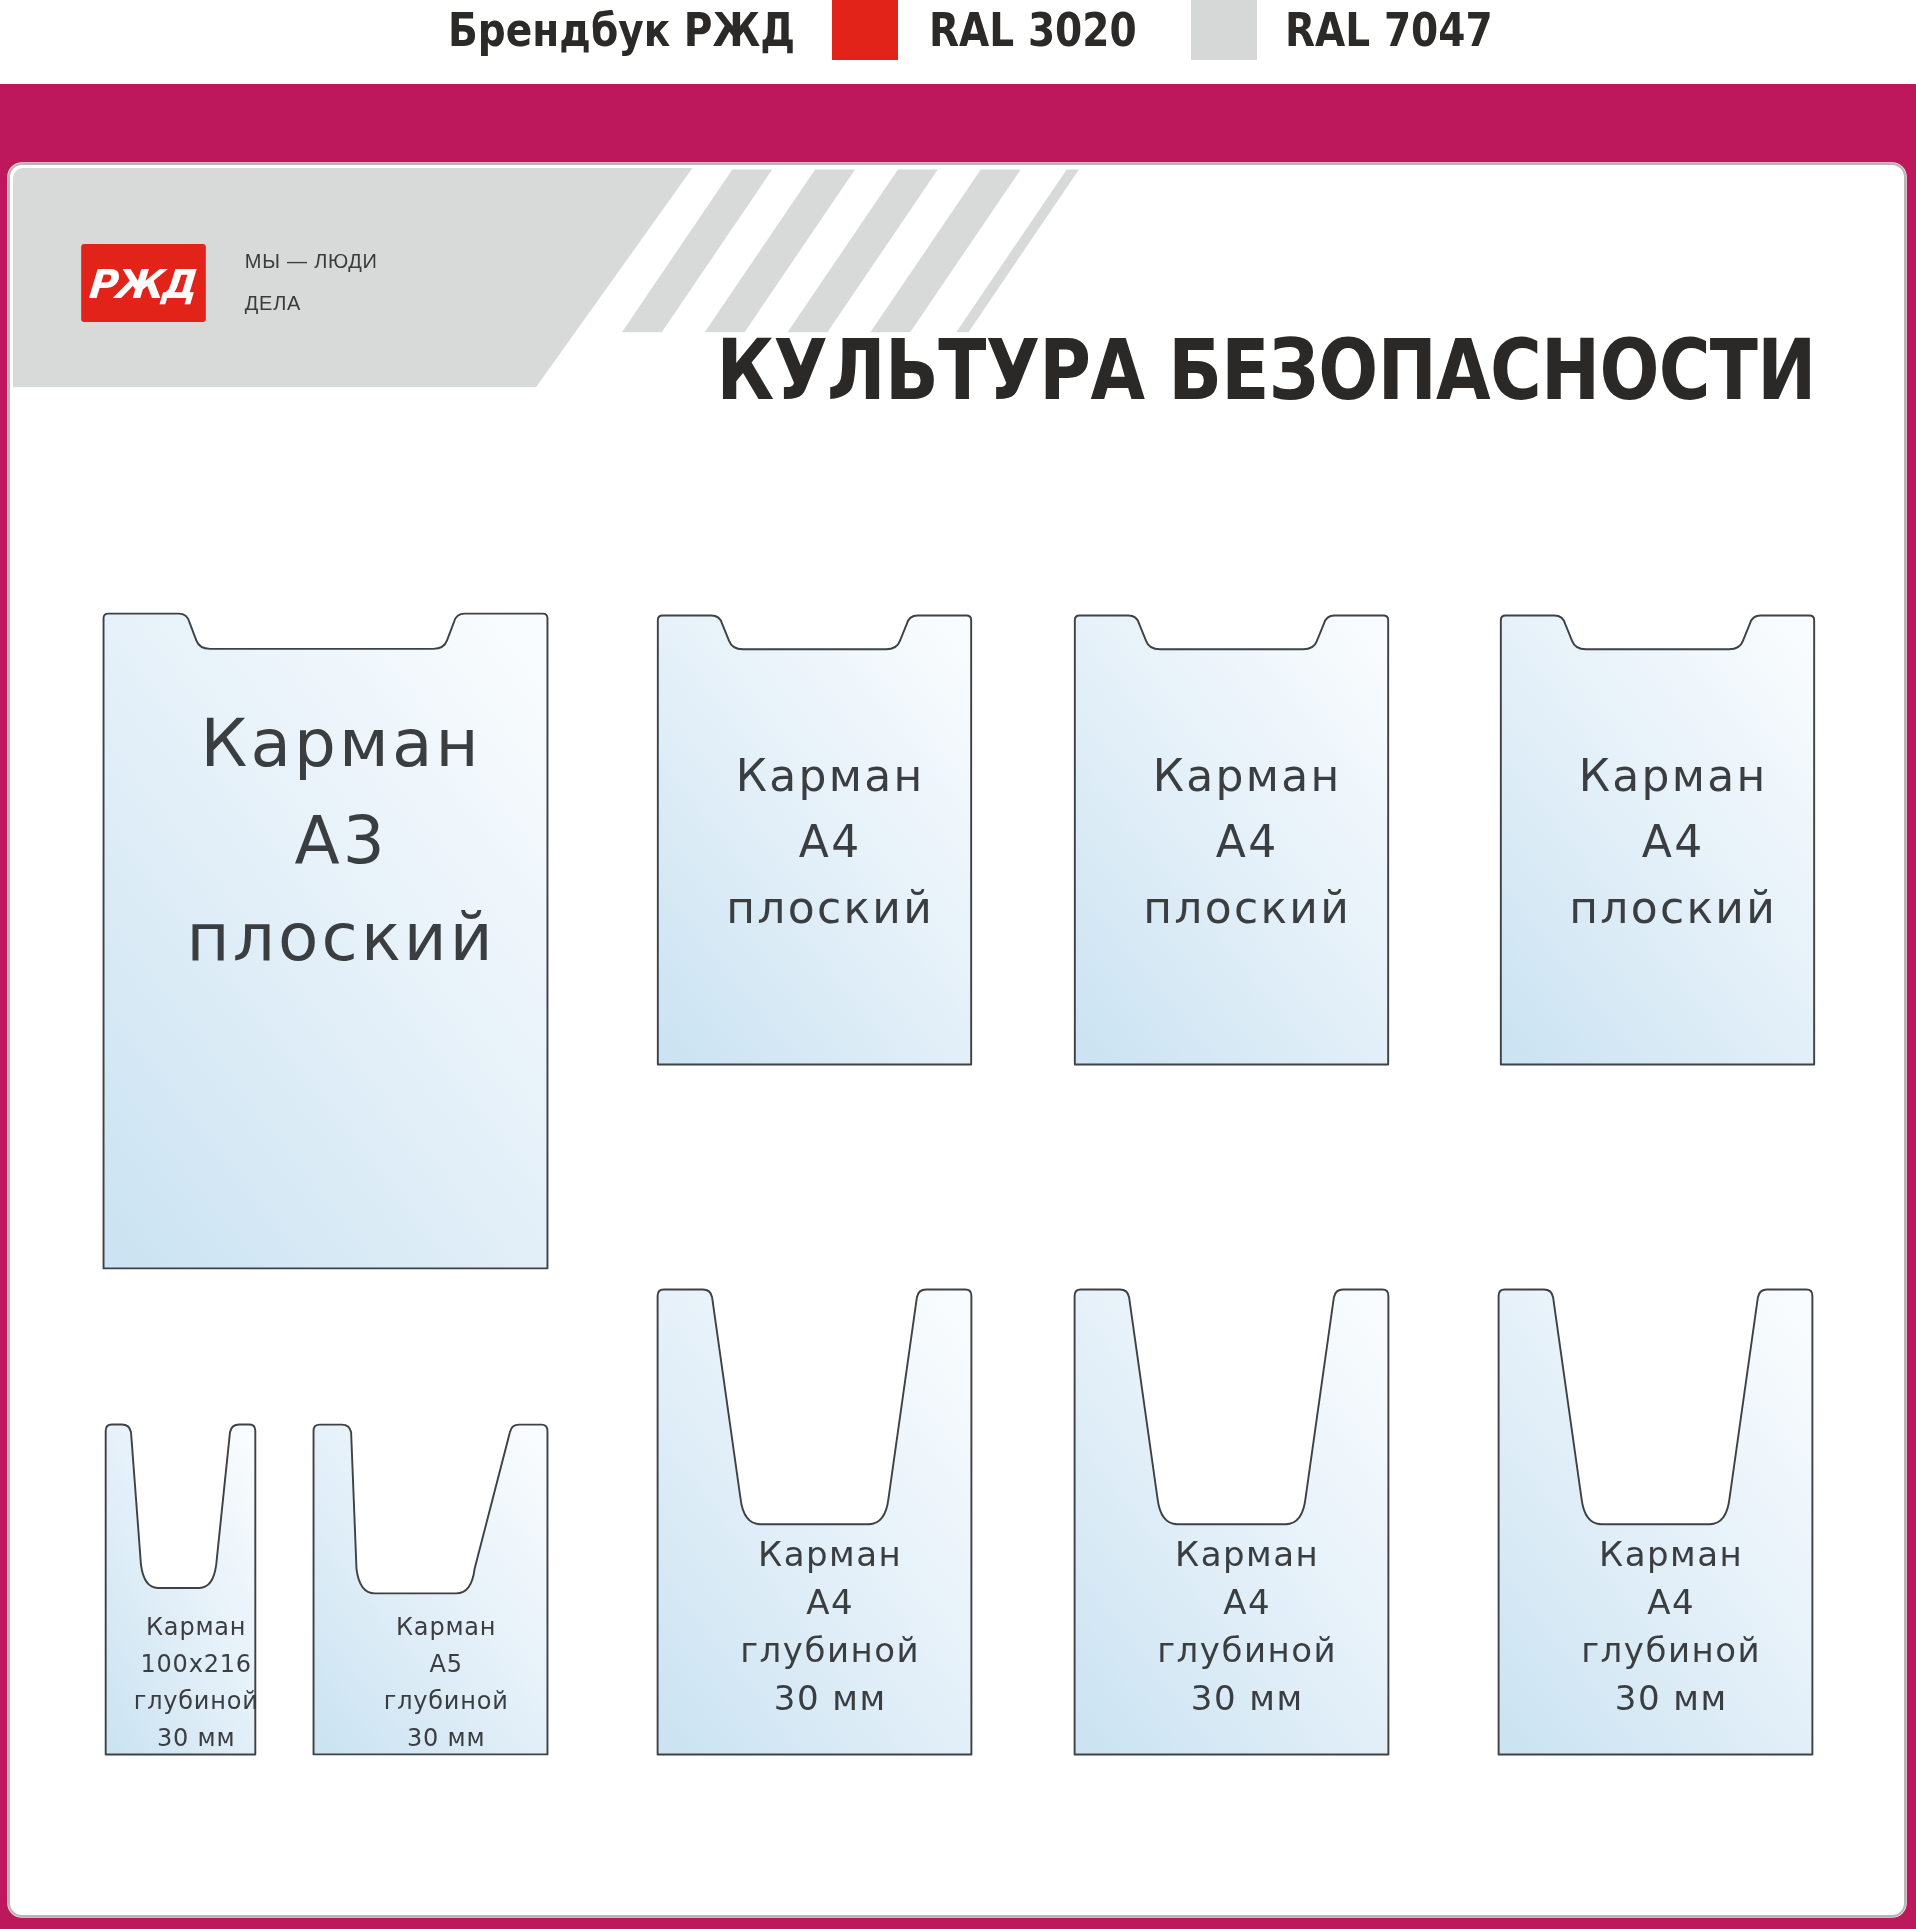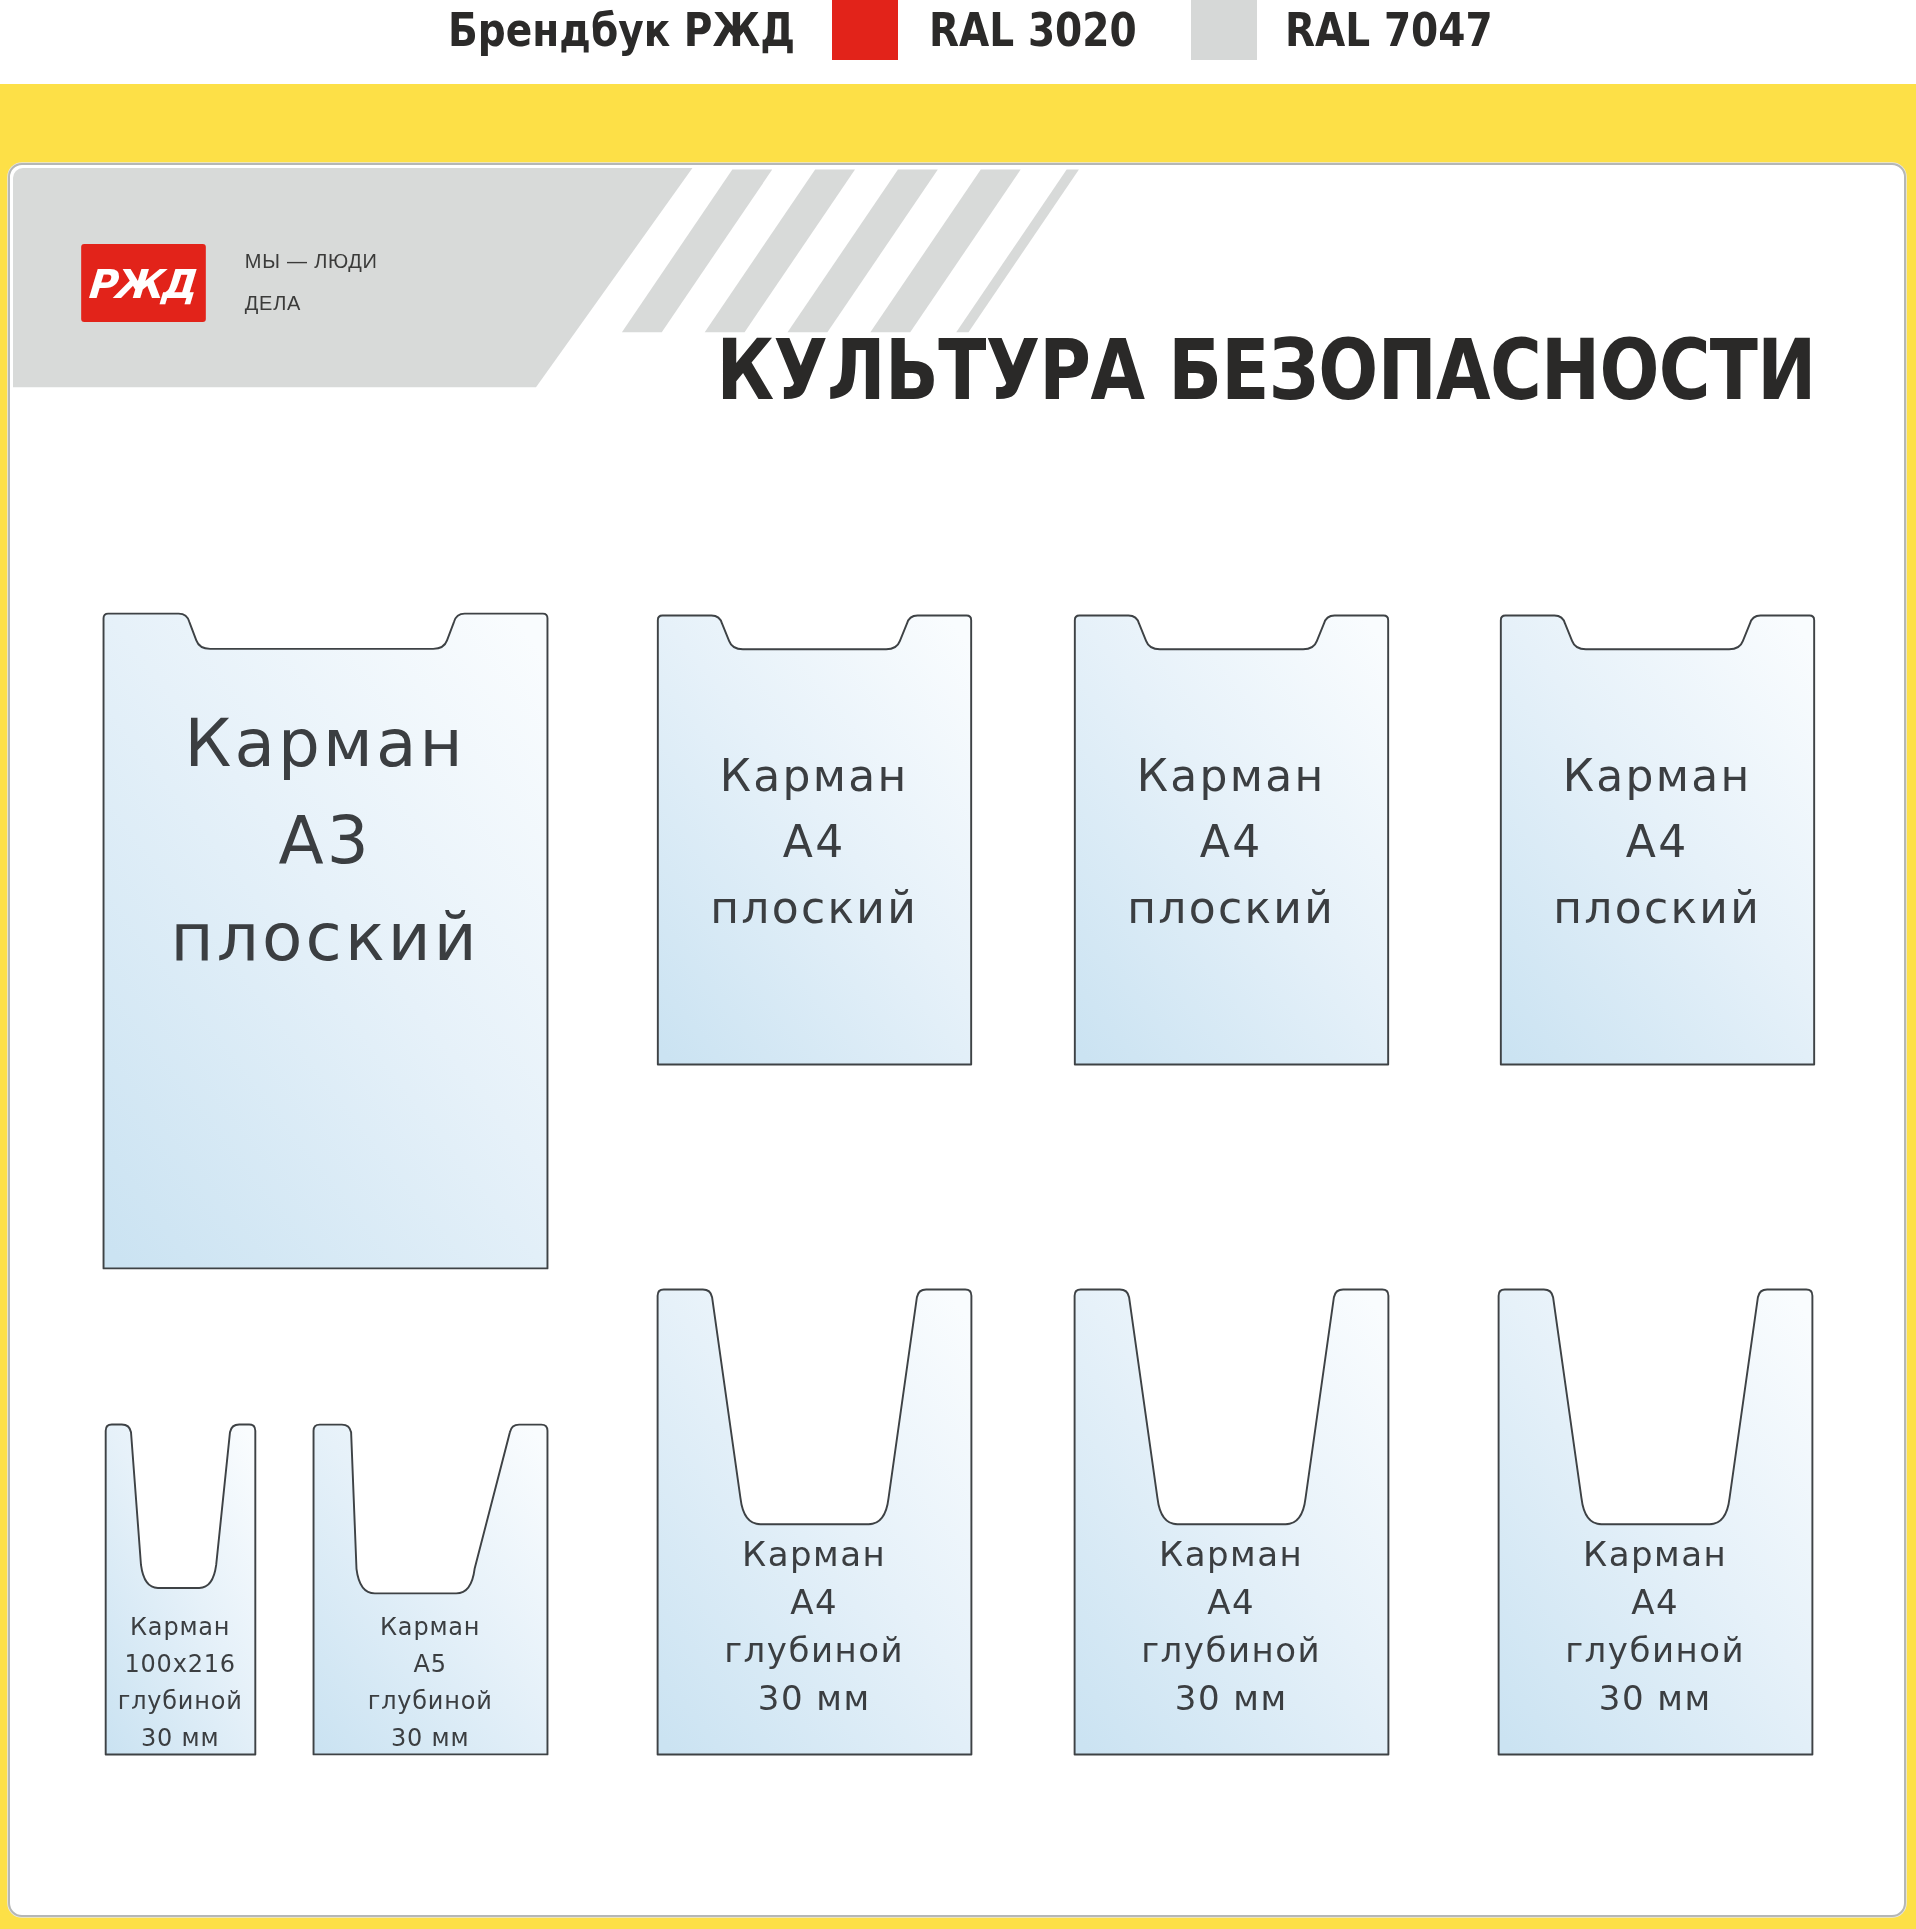--- a/index.html
+++ b/index.html
@@ -1,16 +1,16 @@
 <!DOCTYPE html>
 <html style="font-size:12.3px"><head>
 <meta charset="utf-8">
 <style>
   html,body{margin:0;padding:0;background:#ffffff;}
-  .page{position:relative;width:1917px;height:1930px;background:#fde047;overflow:hidden;
+  .page{position:relative;width:1917px;height:1930px;background:#be185d;overflow:hidden;
         font-family:"DejaVu Sans",sans-serif;}
 
   
   .top-strip{position:absolute;left:0;top:0;width:1917px;height:84px;background:#ffffff;}
   .strip-text{position:absolute;top:0;height:60px;display:flex;align-items:center;
               font-weight:bold;font-size:46px;color:#2b2a29;letter-spacing:0;
               transform:scaleX(0.85);transform-origin:left center;white-space:nowrap;}
   .swatch{position:absolute;top:0;width:66px;height:60px;}
 
   
@@ -23,21 +23,21 @@
 
   .logo{position:absolute;left:71px;top:79px;width:125px;height:78px;border-radius:4.6px;
         display:flex;align-items:center;justify-content:center;}
   .slogan{position:absolute;left:235px;top:75px;font-size:20px;line-height:42px;
           color:#3b3b3a;letter-spacing:0.8px;font-family:"Liberation Sans",sans-serif;}
   .board-title{position:absolute;right:88px;top:156px;font-size:84px;font-weight:bold;
                color:#2a2928;white-space:nowrap;transform:scaleX(0.84);
                transform-origin:right center;letter-spacing:-0.8px;}
 
   
-  .pocket{position:absolute;}
+  .pocket{position:absolute;padding-left:32px;}
   .pocket svg{position:absolute;left:0;top:0;display:block;}
   .pocket-text{position:absolute;left:0;right:0;text-align:center;color:#3b3e41;}
   .pt-a3flat{top:83px;font-size:66px;line-height:97px;letter-spacing:3.1px;}
   .pt-a4flat{top:129px;font-size:44px;line-height:66px;letter-spacing:2.3px;}
   .pt-a4deep{top:242px;font-size:34px;line-height:48px;letter-spacing:1.5px;}
   .pt-small,.pt-a5{top:186px;font-size:24px;line-height:37px;letter-spacing:0.8px;}
 </style>
 </head>
 <body>
 

